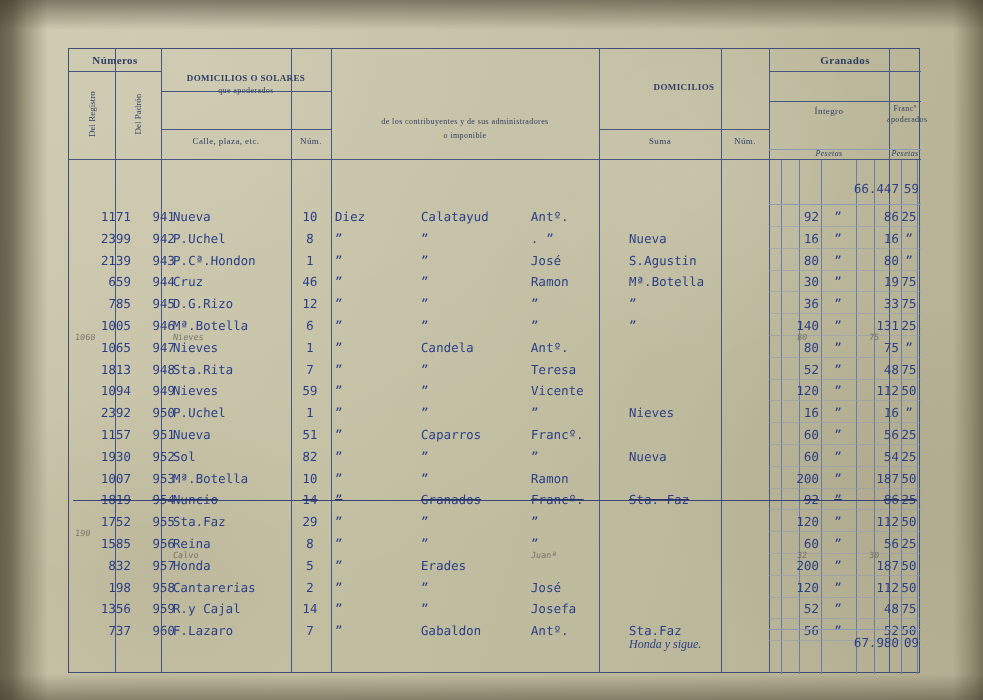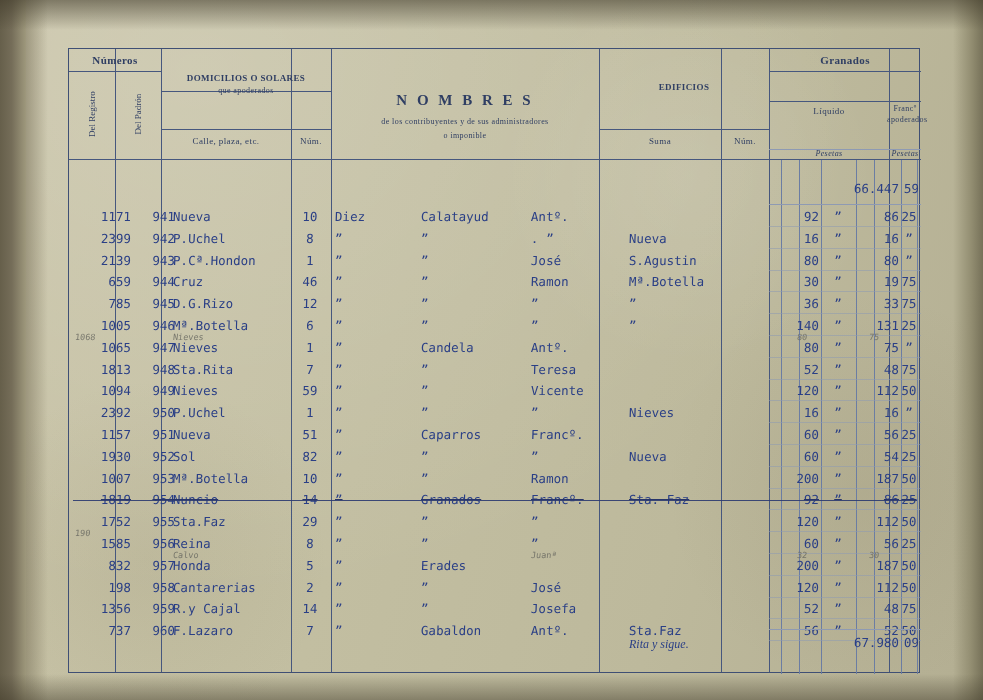--- a/index.html
+++ b/index.html
@@ -207,30 +207,29 @@
 
     <div class="hdr b med" style="left:0; top:5px; width:92px;">Números</div>
     <div class="rot" style="left:-8px; top:60px; width:62px;">Del Registro</div>
     <div class="rot" style="left:38px; top:60px; width:62px;">Del Padrón</div>
 
     <div class="hdr b small" style="left:92px; top:24px; width:170px;">DOMICILIOS O SOLARES</div>
     <div class="hdr tiny" style="left:92px; top:37px; width:170px;">que apoderados</div>
     <div class="hdr small" style="left:92px; top:87px; width:130px;">Calle, plaza, etc.</div>
     <div class="hdr small" style="left:222px; top:87px; width:40px;">Núm.</div>
 
-    <div class="hdr b big" style="left:262px; top:43px; width:268px;">N O M B R E S</div>
     <div class="hdr tiny" style="left:262px; top:68px; width:268px;">de los contribuyentes y de sus administradores</div>
     <div class="hdr tiny" style="left:262px; top:82px; width:268px;">o imponible</div>
 
-    <div class="hdr b small" style="left:530px; top:33px; width:170px;">EDIFICIOS</div>
+    <div class="hdr b small" style="left:530px; top:33px; width:170px;">DOMICILIOS</div>
     <div class="hdr small" style="left:530px; top:87px; width:122px;">Suma</div>
     <div class="hdr small" style="left:652px; top:87px; width:48px;">Núm.</div>
 
     <div class="hdr b med" style="left:700px; top:5px; width:152px;">Granados</div>
-    <div class="hdr small" style="left:700px; top:57px; width:120px;">Líquido</div>
+    <div class="hdr small" style="left:700px; top:57px; width:120px;">Íntegro</div>
     <div class="hdr tiny" style="left:820px; top:55px; width:32px;">Francº</div>
     <div class="hdr tiny" style="left:818px; top:66px; width:36px;">apoderados</div>
     <div class="hdr tiny ital" style="left:700px; top:100px; width:120px;">Pesetas</div>
     <div class="hdr tiny ital" style="left:820px; top:100px; width:32px;">Pesetas</div>
 
     <div class="cell r" style="left:760px; top:132px; width:70px;">66.447</div>
     <div class="cell r" style="left:830px; top:132px; width:20px;">59</div>
     <div class="hline faint" style="top:155px; left:700px; width:152px;"></div>
 
     <div id="rows">
@@ -560,17 +559,17 @@
           <div class="cell c" style="left: 652px; width: 46px;"></div>
           <div class="cell r" style="left: 700px; width: 50px;">56</div>
           <div class="cell c" style="left: 752px; width: 34px;">”</div>
           <div class="cell r" style="left: 788px; width: 42px;">52</div>
           <div class="cell c" style="left: 830px; width: 20px;">50</div>
         </div>
         <div class="hline faint" style="top: 591.2px; left: 700px; width: 152px; opacity: 0.55;"></div>
       </div>
 
     <div class="hline faint" style="top:580px; left:700px; width:152px;"></div>
-    <div class="summa" style="left:560px; top:588px;">Rita y sigue.</div>
+    <div class="summa" style="left:560px; top:588px;">Honda y sigue.</div>
     <div class="cell r" style="left:760px; top:586px; width:70px;">67.980</div>
     <div class="cell r" style="left:830px; top:586px; width:20px;">09</div>
   </div>
 </div>
 
 </body></html>

